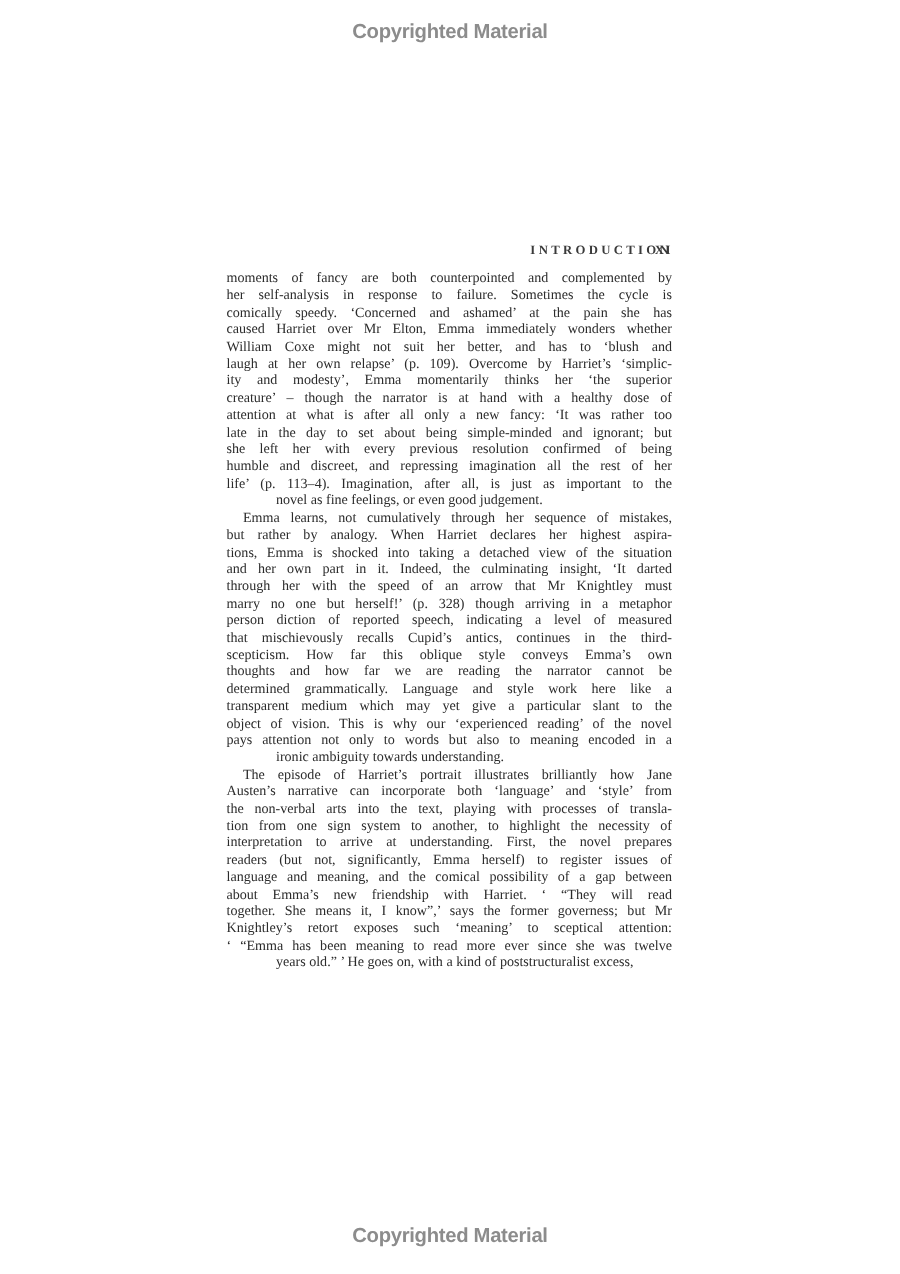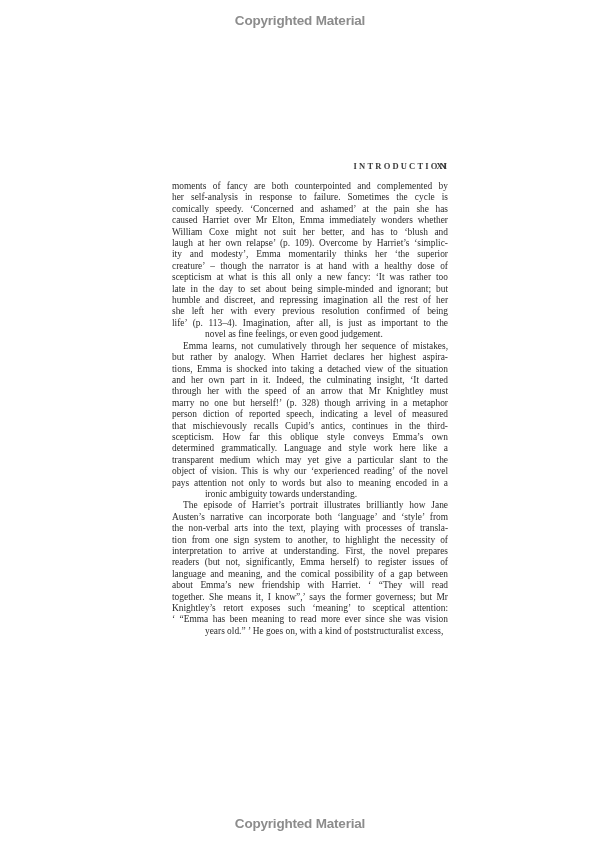--- a/index.html
+++ b/index.html
@@ -54,21 +54,20 @@
     left: 151px;
     width: 297px;
     font-size: 9.4px;
     line-height: 11.4px;
     color: #2b2b2b;
   }
   .line {
     text-align: justify;
     text-align-last: justify;
     white-space: normal;
-    margin-left: 21px;
   }
   .line.last {
     text-align-last: left;
     padding-left: 33px;
   }
   .line.indent {
     text-indent: 11px;
   }
 </style>
 </head>
@@ -85,49 +84,50 @@
 
   <div class="textblock">
       <div class="line">moments of fancy are both counterpointed and complemented by</div>
       <div class="line">her self-analysis in response to failure. Sometimes the cycle is</div>
       <div class="line">comically speedy. ‘Concerned and ashamed’ at the pain she has</div>
       <div class="line">caused Harriet over Mr Elton, Emma immediately wonders whether</div>
       <div class="line">William Coxe might not suit her better, and has to ‘blush and</div>
       <div class="line">laugh at her own relapse’ (p. 109). Overcome by Harriet’s ‘simplic-</div>
       <div class="line">ity and modesty’, Emma momentarily thinks her ‘the superior</div>
       <div class="line">creature’ – though the narrator is at hand with a healthy dose of</div>
-      <div class="line">scepticism at what is this all only a new fancy: ‘It was rather too</div>
+      <div class="line">attention at what is after all only a new fancy: ‘It was rather too</div>
       <div class="line">late in the day to set about being simple-minded and ignorant; but</div>
+      <div class="line">she left her with every previous resolution confirmed of being</div>
       <div class="line">humble and discreet, and repressing imagination all the rest of her</div>
-      <div class="line">she left her with every previous resolution confirmed of being</div>
       <div class="line">life’ (p. 113–4). Imagination, after all, is just as important to the</div>
       <div class="line last">novel as fine feelings, or even good judgement.</div>
       <div class="line indent">Emma learns, not cumulatively through her sequence of mistakes,</div>
       <div class="line">but rather by analogy. When Harriet declares her highest aspira-</div>
       <div class="line">tions, Emma is shocked into taking a detached view of the situation</div>
       <div class="line">and her own part in it. Indeed, the culminating insight, ‘It darted</div>
       <div class="line">through her with the speed of an arrow that Mr Knightley must</div>
       <div class="line">marry no one but herself!’ (p. 328) though arriving in a metaphor</div>
       <div class="line">person diction of reported speech, indicating a level of measured</div>
       <div class="line">that mischievously recalls Cupid’s antics, continues in the third-</div>
       <div class="line">scepticism. How far this oblique style conveys Emma’s own</div>
+      <div class="line">thoughts and how far we are reading the narrator cannot be</div>
       <div class="line">determined grammatically. Language and style work here like a</div>
       <div class="line">transparent medium which may yet give a particular slant to the</div>
       <div class="line">object of vision. This is why our ‘experienced reading’ of the novel</div>
       <div class="line">pays attention not only to words but also to meaning encoded in a</div>
       <div class="line last">ironic ambiguity towards understanding.</div>
       <div class="line indent">The episode of Harriet’s portrait illustrates brilliantly how Jane</div>
       <div class="line">Austen’s narrative can incorporate both ‘language’ and ‘style’ from</div>
       <div class="line">the non-verbal arts into the text, playing with processes of transla-</div>
       <div class="line">tion from one sign system to another, to highlight the necessity of</div>
       <div class="line">interpretation to arrive at understanding. First, the novel prepares</div>
       <div class="line">readers (but not, significantly, Emma herself) to register issues of</div>
       <div class="line">language and meaning, and the comical possibility of a gap between</div>
       <div class="line">about Emma’s new friendship with Harriet. ‘ “They will read</div>
       <div class="line">together. She means it, I know”,’ says the former governess; but Mr</div>
       <div class="line">Knightley’s retort exposes such ‘meaning’ to sceptical attention:</div>
-      <div class="line">‘ “Emma has been meaning to read more ever since she was vision</div>
+      <div class="line">‘ “Emma has been meaning to read more ever since she was twelve</div>
       <div class="line last">years old.” ’ He goes on, with a kind of poststructuralist excess,</div>
     </div>
 
   <div class="banner banner-bottom">Copyrighted Material</div>
 
 </div>
 
 </body></html>

